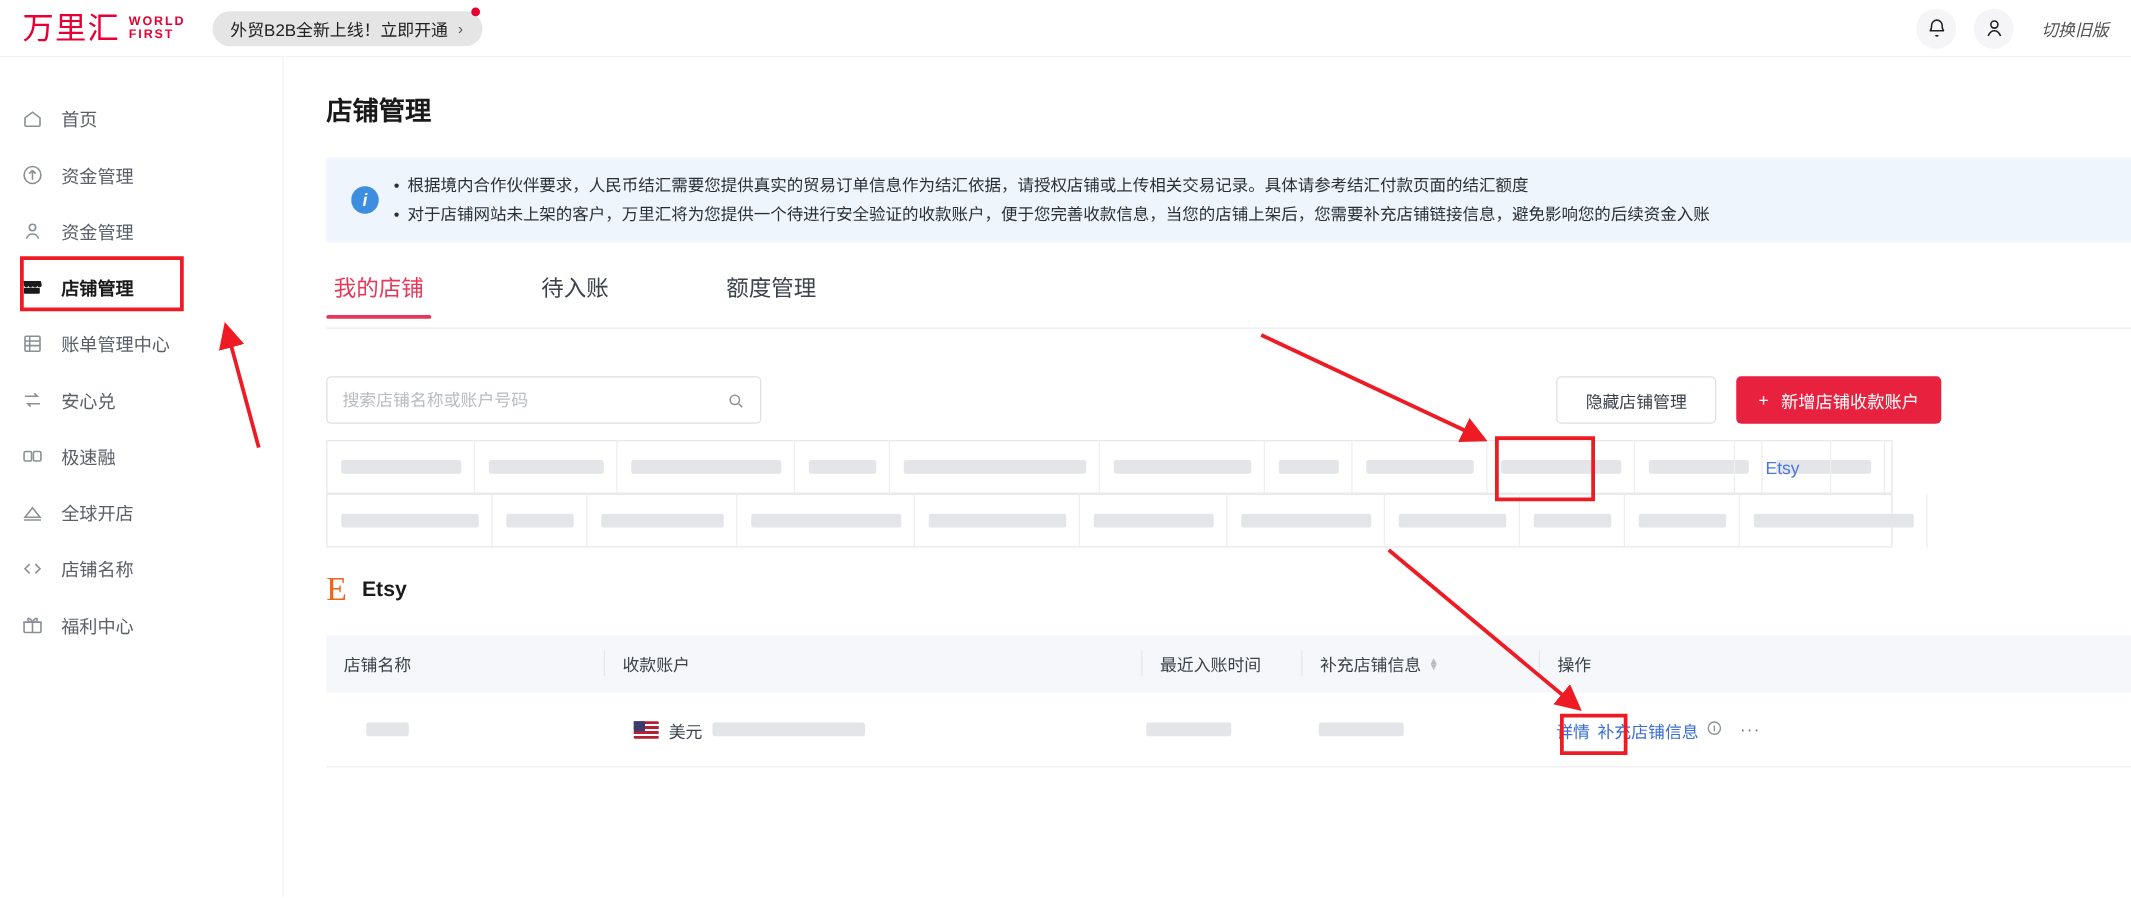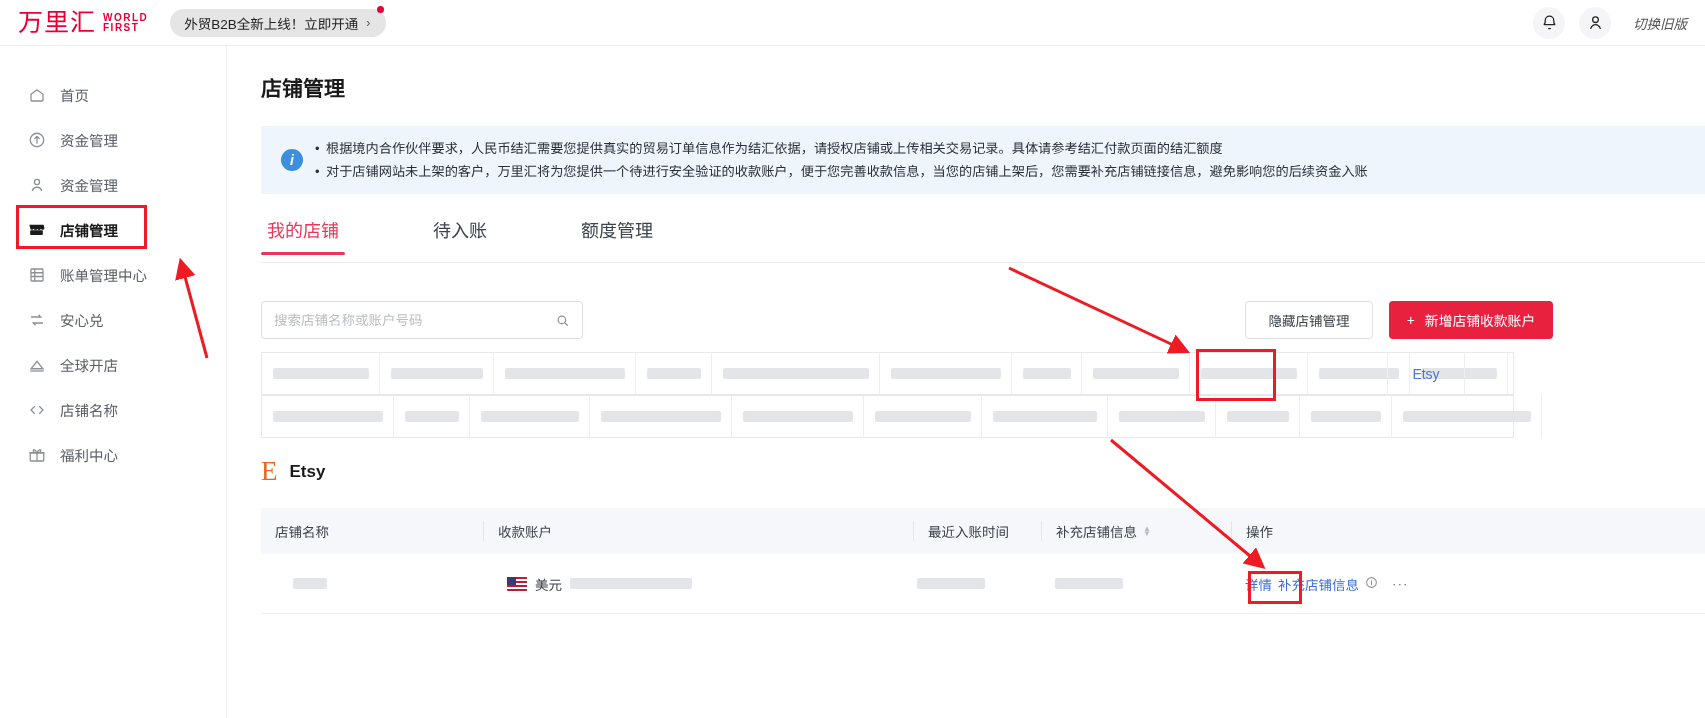--- a/index.html
+++ b/index.html
@@ -61,21 +61,21 @@
   .sidebar {
     position: absolute; left: 0; top: 46px;
     width: 227px; height: 672px;
     background: #fff;
     border-right: 1px solid #eceff2;
     padding-top: 26px;
   }
   .nav-item {
     position: relative;
     height: 45px; display: flex; align-items: center;
-    padding-left: 27px; gap: 14px;
+    padding-left: 16px; gap: 14px;
     font-size: 14.5px; color: #5b6068;
   }
   .nav-item .nav-ico {
     width: 19px; height: 19px;
     display: flex; align-items: center; justify-content: center;
     color: #8b9096;
   }
   .nav-item.active { color: #1a1a1a; font-weight: bold; }
   .nav-item.active .nav-ico { color: #1a1a1a; }
 
@@ -125,21 +125,21 @@
     height: 3px; background: #e8385a; border-radius: 2px;
   }
   .tabs-divider {
     position: absolute; left: 34px; top: 216px;
     width: 1444px; height: 1px; background: #ececec;
   }
 
   
   .search-box {
     position: absolute; left: 34px; top: 255px;
-    width: 322px; height: 38px;
+    width: 348px; height: 38px;
     border: 1px solid #dcdfe3; border-radius: 4px;
     display: flex; align-items: center; padding: 0 12px;
     background: #fff;
   }
   .search-box input {
     border: 0; outline: 0; flex: 1;
     font-size: 13.5px; color: #333;
     font-family: inherit; background: transparent;
   }
   .search-box input::placeholder { color: #b9bdc2; }
@@ -325,20 +325,29 @@
 
     <div class="nav-item">
       <span class="nav-ico">
         <svg width="18" height="18" viewBox="0 0 24 24" fill="none" stroke="currentColor" stroke-width="1.7">
           <path d="M4 8h13l-3-3M20 16H7l3 3"></path>
         </svg>
       </span>
       <span>安心兑</span>
     </div>
 
+    <div class="nav-item">
+      <span class="nav-ico">
+        <svg width="18" height="18" viewBox="0 0 24 24" fill="none" stroke="currentColor" stroke-width="1.7">
+          <rect x="3" y="7" width="8" height="10" rx="1.5"></rect>
+            <rect x="13" y="7" width="8" height="10" rx="1.5"></rect>
+        </svg>
+      </span>
+      <span>极速融</span>
+    </div>
 
     <div class="nav-item">
       <span class="nav-ico">
         <svg width="18" height="18" viewBox="0 0 24 24" fill="none" stroke="currentColor" stroke-width="1.7">
           <path d="M4 17h16l-8-10z"></path>
             <path d="M3 20h18"></path>
         </svg>
       </span>
       <span>全球开店</span>
     </div>

